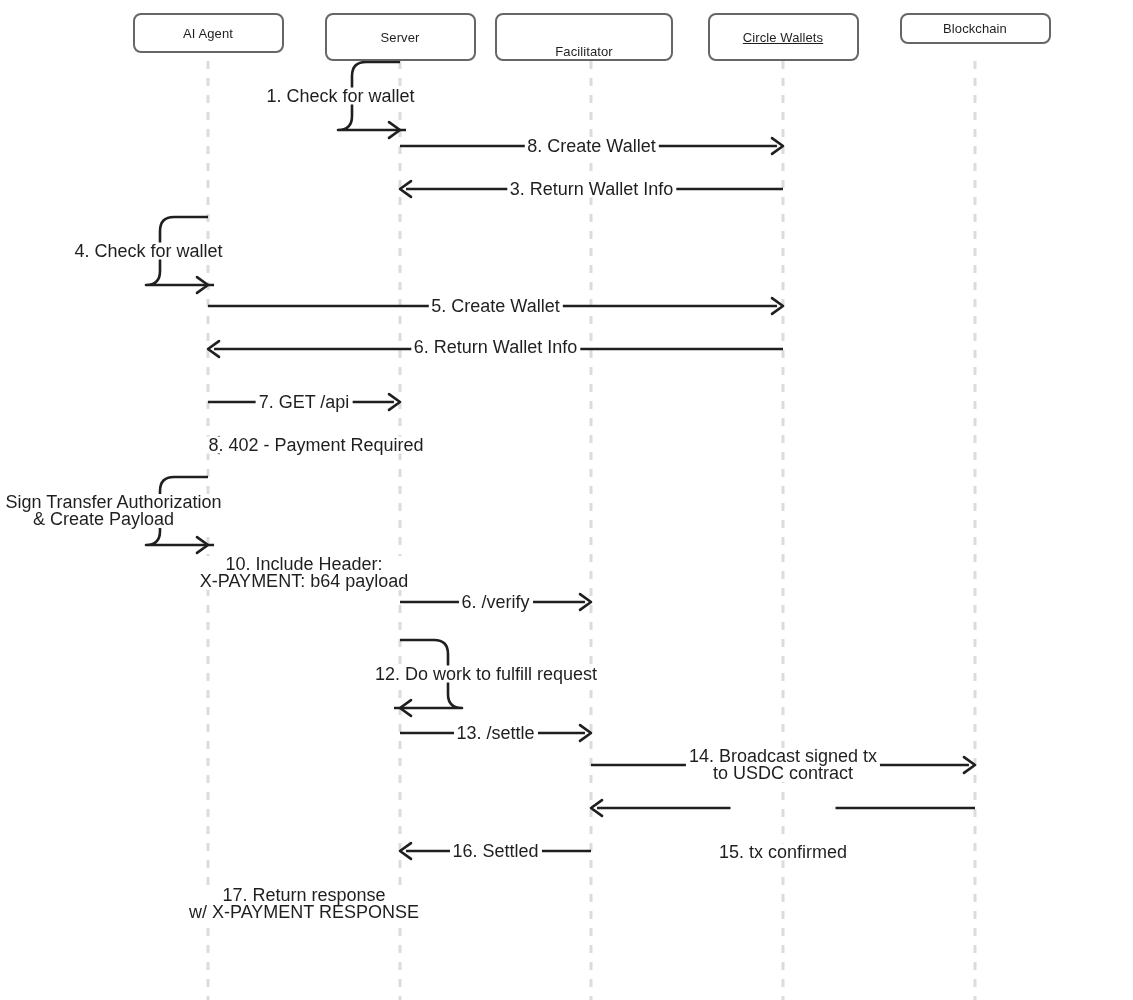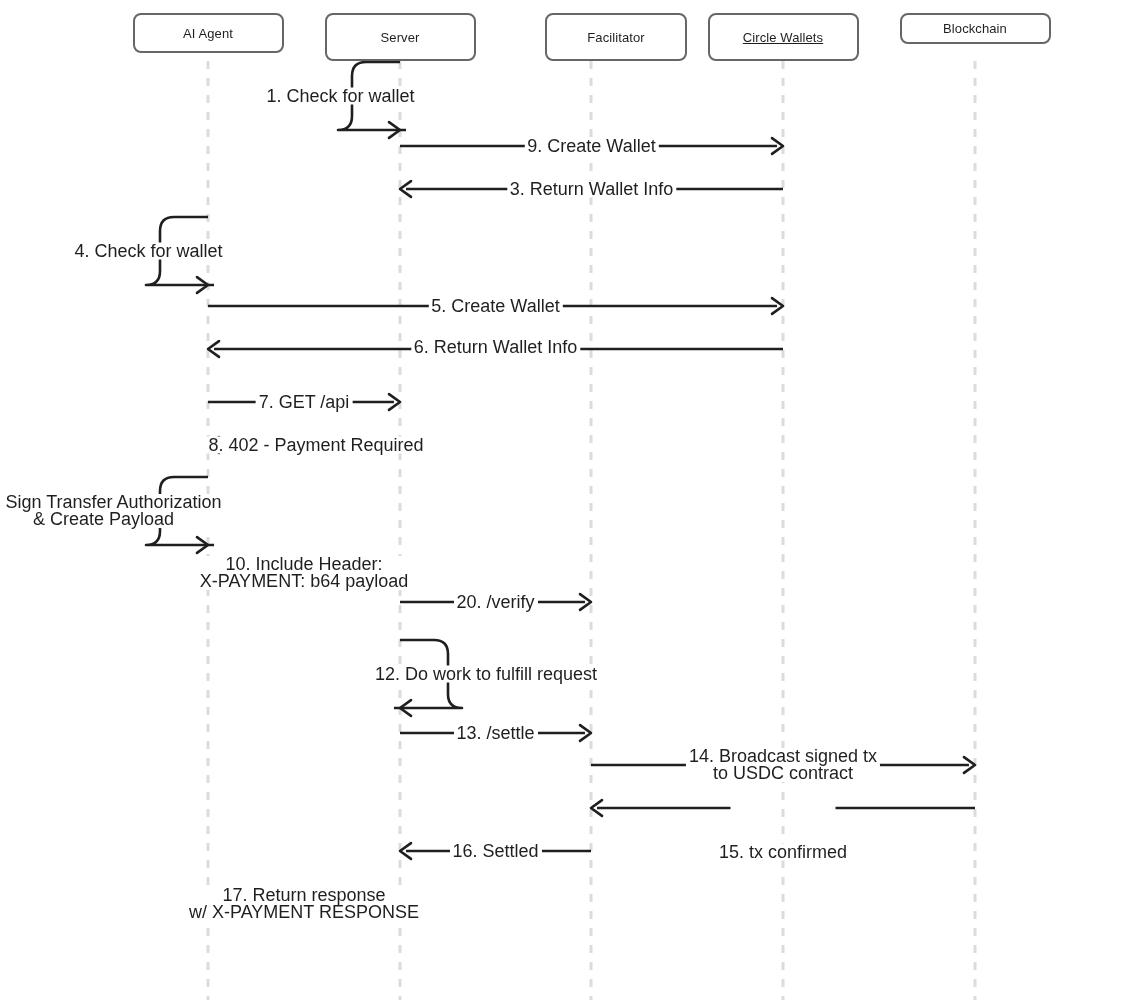--- a/index.html
+++ b/index.html
@@ -130,44 +130,44 @@
         <path d="M 219 896.08 L 208 904 L 219 911.92" fill="none" stroke="#1f1f1f" stroke-width="2.6" stroke-linecap="round" stroke-linejoin="round"></path>
       </g>
     </svg>
   <div id="actors">
       <div class="actor-box" style="left: 132.5px; top: 13px; width: 151px; height: 40px;">
         <span>AI Agent</span>
       </div>
       <div class="actor-box" style="left: 324.5px; top: 13px; width: 151px; height: 48px;">
         <span>Server</span>
       </div>
-      <div class="actor-box" style="left: 545px; top: 13px; width: 142px; height: 48px;">
+      <div class="actor-box" style="left: 495px; top: 13px; width: 178px; height: 48px; align-items: flex-end;">
         <span>Facilitator</span>
       </div>
       <div class="actor-box" style="left: 707.5px; top: 13px; width: 151px; height: 48px; text-decoration: underline;">
         <span>Circle Wallets</span>
       </div>
       <div class="actor-box" style="left: 899.5px; top: 13px; width: 151px; height: 31px;">
         <span>Blockchain</span>
       </div>
     </div>
   <div id="labels">
       <div class="msg-label center-al" style="left: 340.5px; top: 96px;">1. Check for wallet</div>
-      <div class="msg-label center-al" style="left: 591.5px; top: 146px;">9. Create Wallet</div>
+      <div class="msg-label center-al" style="left: 591.5px; top: 146px;">8. Create Wallet</div>
       <div class="msg-label center-al" style="left: 591.5px; top: 189px;">3. Return Wallet Info</div>
       <div class="msg-label center-al" style="left: 148.5px; top: 251px;">4. Check for wallet</div>
       <div class="msg-label center-al" style="left: 495.5px; top: 306px;">5. Create Wallet</div>
       <div class="msg-label center-al" style="left: 495.5px; top: 347px;">6. Return Wallet Info</div>
       <div class="msg-label center-al" style="left: 304px; top: 402px;">7. GET /api</div>
       <div class="msg-label center-al" style="left: 316px; top: 445px;">8. 402 - Payment Required</div>
       <div class="msg-label right-al" style="left: 103.5px; top: 511px;">9. Sign Transfer Authorization
 &amp; Create Payload</div>
       <div class="msg-label center-al" style="left: 304px; top: 573px;">10. Include Header:
 X-PAYMENT: b64 payload</div>
-      <div class="msg-label center-al" style="left: 495.5px; top: 602px;">20. /verify</div>
+      <div class="msg-label center-al" style="left: 495.5px; top: 602px;">6. /verify</div>
       <div class="msg-label center-al" style="left: 486px; top: 674px;">12. Do work to fulfill request</div>
       <div class="msg-label center-al" style="left: 495.5px; top: 733px;">13. /settle</div>
       <div class="msg-label center-al" style="left: 783px; top: 765px;">14. Broadcast signed tx
 to USDC contract</div>
       <div class="msg-label center-al" style="left: 783px; top: 852px;">15. tx confirmed</div>
       <div class="msg-label center-al" style="left: 495.5px; top: 851px;">16. Settled</div>
       <div class="msg-label center-al" style="left: 304px; top: 904px;">17. Return response
 w/ X-PAYMENT RESPONSE</div>
     </div>
 </div>

